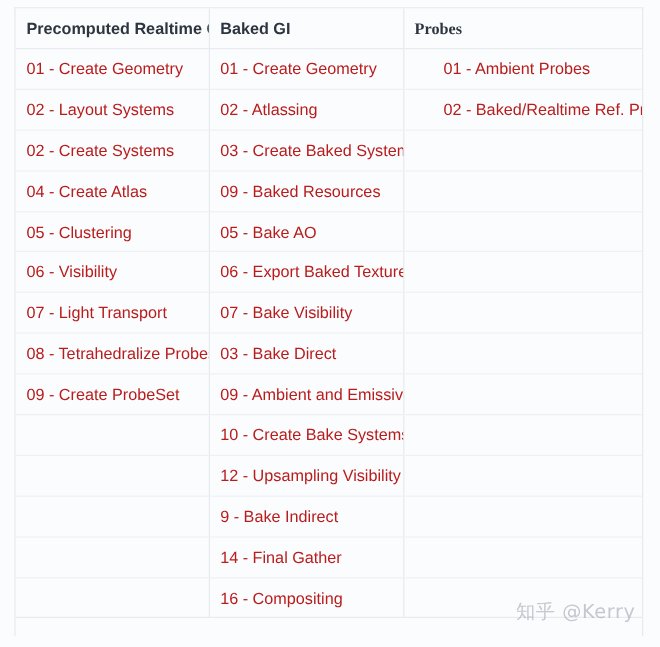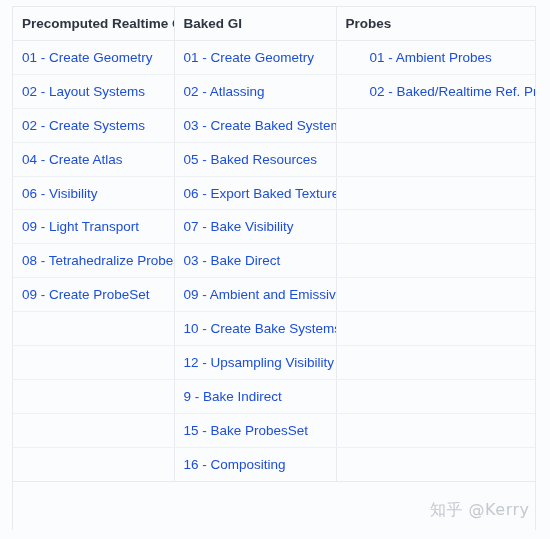--- a/index.html
+++ b/index.html
@@ -46,30 +46,30 @@
     vertical-align: middle;
     font-size: 13.5px;
     font-weight: bold;
     color: #2d3640;
     border-right: 1px solid #e7ebf0;
     border-bottom: 1px solid #e7ebf0;
     background: #fbfcfd;
     white-space: nowrap;
     overflow: hidden;
   }
-  table.gi-table th:last-child { border-right: none; }
+  table.gi-table th:last-child { border-right: none; font-family: Liberation Serif, serif; }
 
   table.gi-table td {
     height: 32.9px;
     padding: 0 0 0 9px;
     text-align: left;
     vertical-align: middle;
     font-size: 13.5px;
     font-weight: normal;
-    color: #1d4ed8;
+    color: #b91c1c;
     border-right: 1px solid #e7ebf0;
     border-bottom: 1px solid #eef1f4;
     background: #fbfcfd;
     white-space: nowrap;
     overflow: hidden;
   }
   table.gi-table td:last-child { border-right: none; padding-left: 33px; }
   table.gi-table tr:last-child td { border-bottom: 1px solid #e7ebf0; }
 
   #watermark {
@@ -130,30 +130,35 @@
           <td>02 - Atlassing</td>
           <td>02 - Baked/Realtime Ref. Probes</td>
         </tr>
         <tr>
           <td>02 - Create Systems</td>
           <td>03 - Create Baked Systems</td>
           <td></td>
         </tr>
         <tr>
           <td>04 - Create Atlas</td>
-          <td>05 - Baked Resources</td>
+          <td>09 - Baked Resources</td>
+          <td></td>
+        </tr>
+        <tr>
+          <td>05 - Clustering</td>
+          <td>05 - Bake AO</td>
           <td></td>
         </tr>
         <tr>
           <td>06 - Visibility</td>
           <td>06 - Export Baked Texture</td>
           <td></td>
         </tr>
         <tr>
-          <td>09 - Light Transport</td>
+          <td>07 - Light Transport</td>
           <td>07 - Bake Visibility</td>
           <td></td>
         </tr>
         <tr>
           <td>08 - Tetrahedralize Probes</td>
           <td>03 - Bake Direct</td>
           <td></td>
         </tr>
         <tr>
           <td>09 - Create ProbeSet</td>
@@ -170,21 +175,21 @@
           <td>12 - Upsampling Visibility</td>
           <td></td>
         </tr>
         <tr>
           <td></td>
           <td>9 - Bake Indirect</td>
           <td></td>
         </tr>
         <tr>
           <td></td>
-          <td>15 - Bake ProbesSet</td>
+          <td>14 - Final Gather</td>
           <td></td>
         </tr>
         <tr>
           <td></td>
           <td>16 - Compositing</td>
           <td></td>
         </tr>
       </tbody>
   </table>
 </div>

